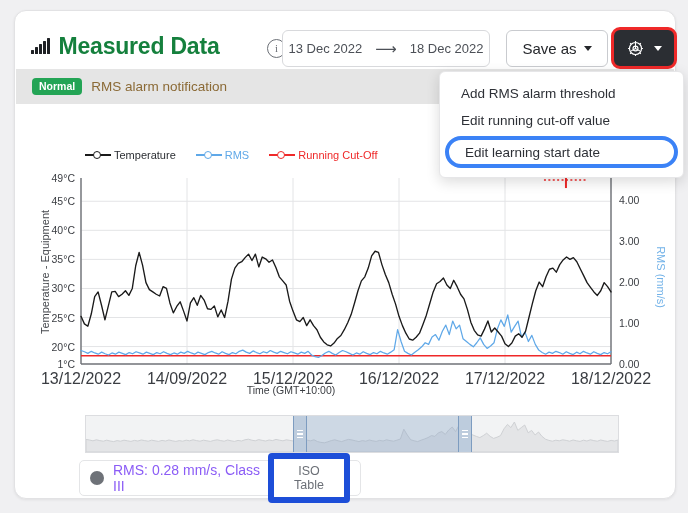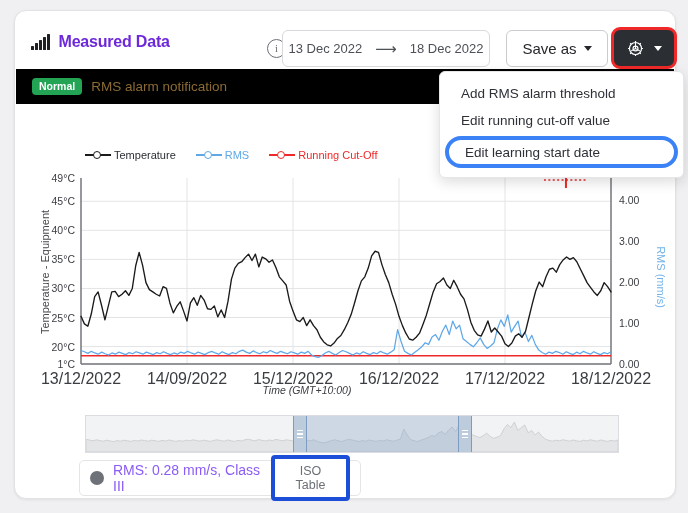--- a/index.html
+++ b/index.html
@@ -17,21 +17,21 @@
   }
 
   
   .header{position:absolute;left:0;top:0;width:100%;height:58px;}
   .title-wrap{position:absolute;left:16px;top:22px;display:flex;align-items:center;gap:9px;}
   .bars{display:flex;align-items:flex-end;gap:1.5px;height:15px;}
   .bars i{display:block;width:2.5px;background:#1e2024;border-radius:.5px;}
   .bars i:nth-child(1){height:4px}.bars i:nth-child(2){height:7px}
   .bars i:nth-child(3){height:10px}.bars i:nth-child(4){height:13px}
   .bars i:nth-child(5){height:16px}
-  .page-title{font-size:16px;font-weight:bold;color:#6d28d9;letter-spacing:-.2px;}
+  .page-title{font-size:23px;font-weight:bold;color:#15803d;letter-spacing:-.2px;}
 
   .info-icon{position:absolute;left:252px;top:28px;width:17px;height:17px;
     border:1.3px solid #6b6f76;border-radius:50%;color:#6b6f76;
     font-size:11px;font-family:"Liberation Serif",serif;
     display:flex;align-items:center;justify-content:center;line-height:1;}
 
   .daterange{position:absolute;left:267px;top:19px;height:35px;width:206px;
     border:1px solid #d8d9dc;border-radius:6px;background:#fff;
     display:flex;align-items:center;justify-content:center;gap:13px;
     font-size:13px;color:#4c5057;}
@@ -45,21 +45,21 @@
     border-right:4.5px solid transparent;border-top:5.5px solid currentColor;}
 
   .gearbtn{position:absolute;left:596px;top:16px;width:66px;height:42px;
     border-radius:9px;border:3px solid #ef2929;background:#2b2e33;
     display:flex;align-items:center;justify-content:center;gap:9px;cursor:pointer;
     box-sizing:border-box;}
   .gearbtn .caret{border-top-color:#fff;}
 
   
   .alarm{position:absolute;left:1px;top:58px;width:658px;height:35px;
-    background:#000000;display:flex;align-items:center;}
+    background:#e5e5e5;display:flex;align-items:center;}
   .badge{margin-left:16px;background:#23a455;color:#fff;font-size:10.5px;
     font-weight:bold;border-radius:4px;padding:2.5px 7px 3px;}
   .alarm-text{margin-left:9px;font-size:13.5px;color:#8b6a36;}
   .alarm-right{position:absolute;right:17px;font-size:13px;color:#9a7a3e;}
   .alarm-blue{position:absolute;right:6px;top:8px;width:3px;height:19px;background:#79b4e8;border-radius:2px;}
 
   
   .menu{position:absolute;left:424px;top:60px;width:243px;
     background:#fff;border:1px solid #e6e6e8;border-radius:6px;
     box-shadow:0 4px 14px rgba(0,0,0,.14);padding:8px 0 9px;z-index:40;}
@@ -78,40 +78,40 @@
   .chart{position:absolute;left:0;top:155px;width:660px;height:235px;}
   .ylabel-left{position:absolute;left:-70px;top:100px;width:200px;
     transform:rotate(-90deg);text-align:center;font-size:11px;color:#46494e;}
   .ylabel-rms{position:absolute;left:586px;top:105px;width:120px;
     transform:rotate(90deg);text-align:center;font-size:11px;color:#72b2e8;}
   .ytick{position:absolute;right:0;font-size:10.5px;color:#3a3d42;
     transform:translateY(-50%);white-space:nowrap;}
   .ytickR{position:absolute;left:0;font-size:10.5px;color:#3a3d42;
     transform:translateY(-50%);white-space:nowrap;}
   .xtick{position:absolute;font-size:16px;color:#3a3d42;transform:translateX(-50%);}
-  .xaxis-label{position:absolute;left:16px;width:552px;text-align:center;
-    font-size:10.5px;color:#3a3d42;font-style:italic;}
+  .xaxis-label{position:absolute;left:0;width:552px;text-align:center;
+    font-size:10.5px;color:#3a3d42;}
 
   
   .slider{position:absolute;left:70px;top:404px;width:534px;height:38px;
     border:1px solid #dcdde0;background:#f2f3f4;box-sizing:border-box;}
   .sl-sel{position:absolute;top:0;left:214px;width:166px;height:100%;
     background:rgba(126,160,196,.32);}
   .handle{position:absolute;top:0;width:12px;height:100%;background:#bdccdd;
     border-left:1.5px solid #7d9cc0;border-right:1.5px solid #7d9cc0;
     display:flex;flex-direction:column;align-items:center;justify-content:center;gap:2px;cursor:col-resize;}
   .handle b{display:block;width:6px;height:1.4px;background:#fff;}
 
   
   .footer{position:absolute;left:64px;top:449px;width:282px;height:36px;
     border:1px solid #e4e5e7;border-radius:5px;background:#fff;
     display:flex;align-items:center;padding:0 10px;box-sizing:border-box;}
   .fdot{width:14px;height:14px;border-radius:50%;background:#6e7278;flex:none;}
   .ftext{margin-left:9px;font-size:14px;color:#8b5cf6;}
-  .isobtn{margin-left:auto;border:4px solid #1d4ed8;border-radius:4px;
+  .isobtn{margin-left:auto;border:6px solid #1d4ed8;border-radius:4px;
     background:#fff;font-size:12.5px;color:#6b6f76;padding:5px 9px;cursor:pointer;}
 </style>
 </head>
 <body>
 
 <div class="card">
 
   <div class="header">
     <div class="title-wrap">
       <span class="bars">

